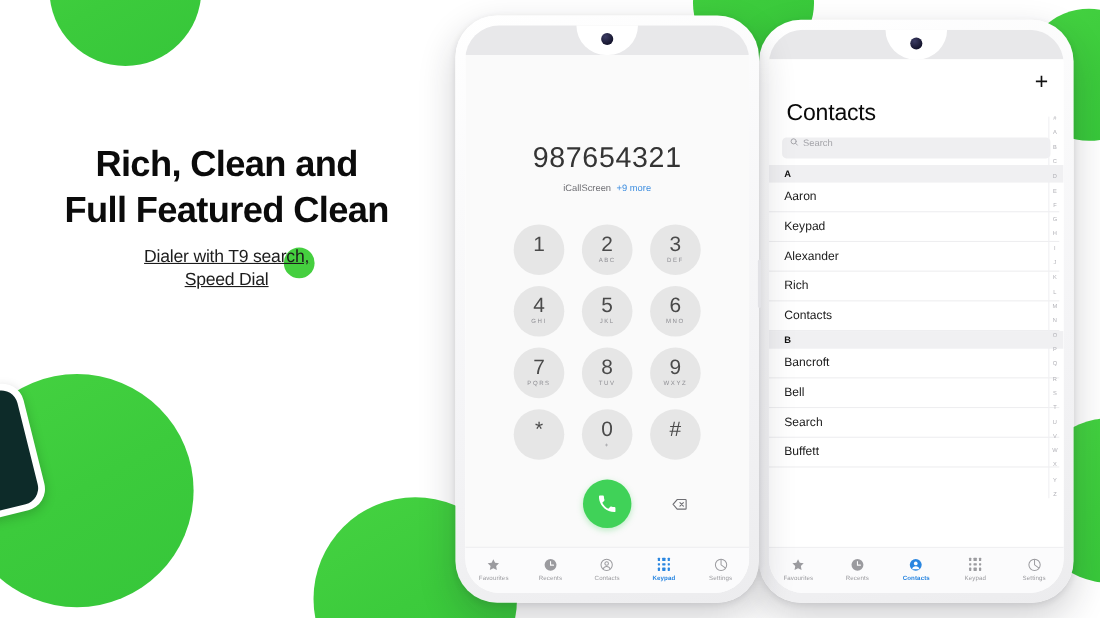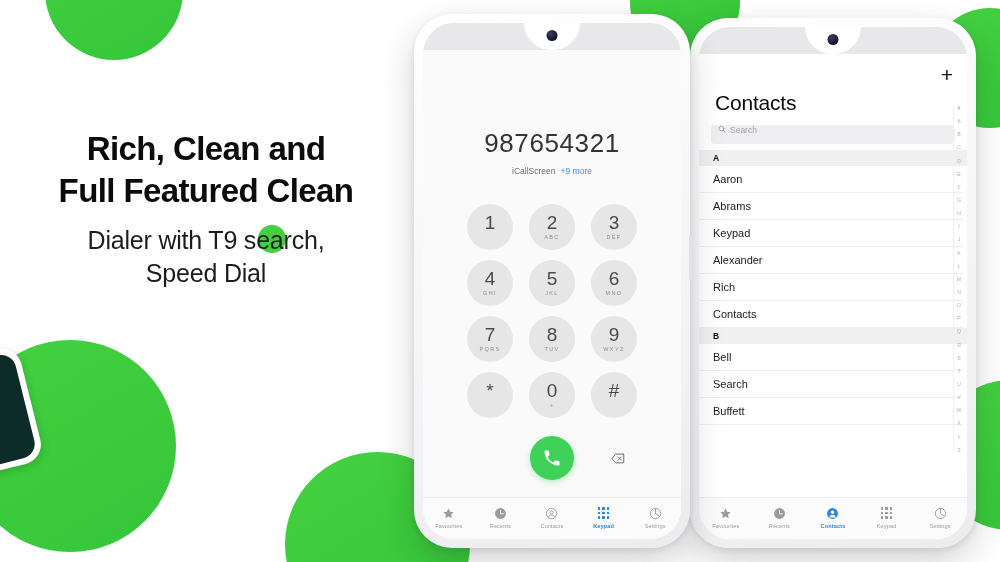--- a/index.html
+++ b/index.html
@@ -64,25 +64,26 @@
   }
   .headline {
     font-size: 33px;
     font-weight: 700;
     letter-spacing: -0.6px;
     line-height: 1.28;
     color: #0b0b0b;
   }
   .subhead {
     margin-top: 12px;
-    font-size: 25px;
+    font-size: 16px;
     font-weight: 400;
     line-height: 1.3;
     color: #1c1c1c;
     letter-spacing: -0.2px;
+    text-decoration: underline;
   }
 
   
   .phone {
     position: absolute;
     border-radius: 38px;
     background: linear-gradient(160deg, #ffffff 0%, #f4f4f6 60%, #ececee 100%);
     box-shadow: 0 14px 34px rgba(30,30,40,.20), 0 2px 6px rgba(30,30,40,.10);
     padding: 9px;
     z-index: 4;
@@ -485,26 +486,26 @@
         <svg width="8" height="8" viewBox="0 0 24 24" fill="none" stroke="#a3a3a8" stroke-width="2.6" stroke-linecap="round">
           <circle cx="10.5" cy="10.5" r="7"></circle>
             <path d="M16 16l5 5"></path>
         </svg>
         <span class="c-search-text">Search</span>
       </div>
 
       <div class="c-list" id="contacts-list">
           <div class="c-section">A</div>
           <div class="c-row">Aaron</div>
-          <div class="c-row">Abrams</div>
           <div class="c-row">Keypad</div>
           <div class="c-row">Alexander</div>
           <div class="c-row">Rich</div>
           <div class="c-row">Contacts</div>
           <div class="c-section">B</div>
+          <div class="c-row">Bancroft</div>
           <div class="c-row">Bell</div>
           <div class="c-row">Search</div>
           <div class="c-row">Buffett</div>
         </div>
 
       <div class="alpha-index" id="alpha-index">
           <span>#</span>
           <span>A</span>
           <span>B</span>
           <span>C</span>

